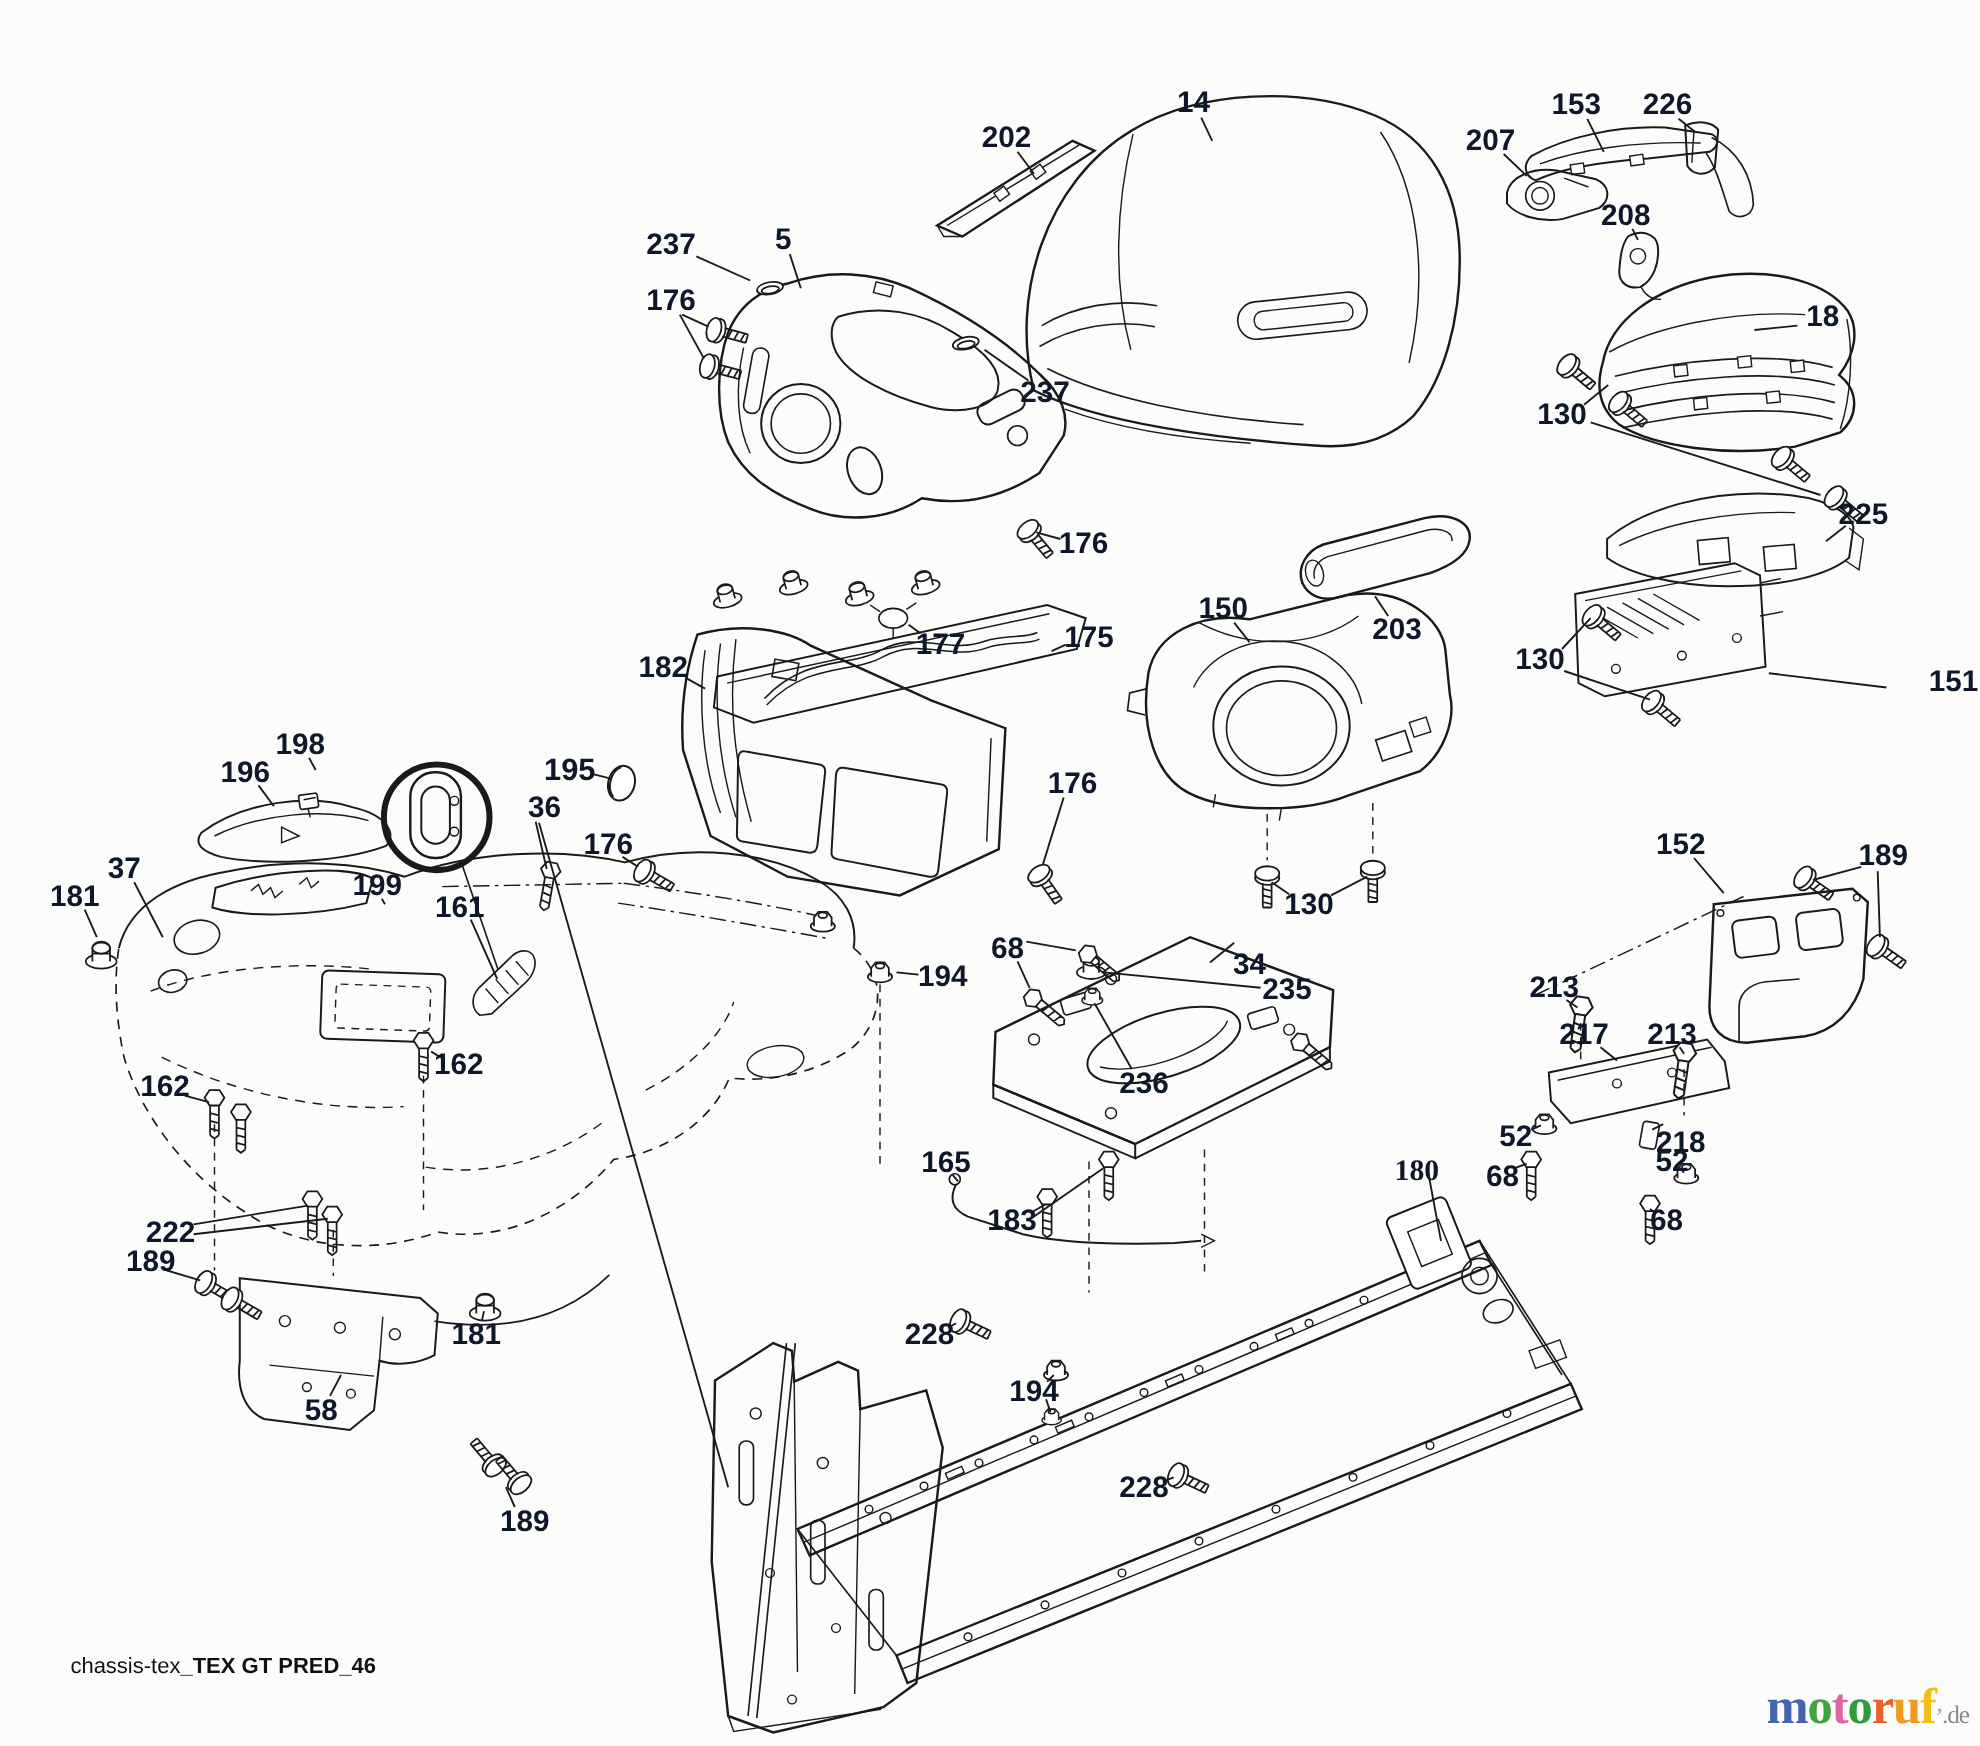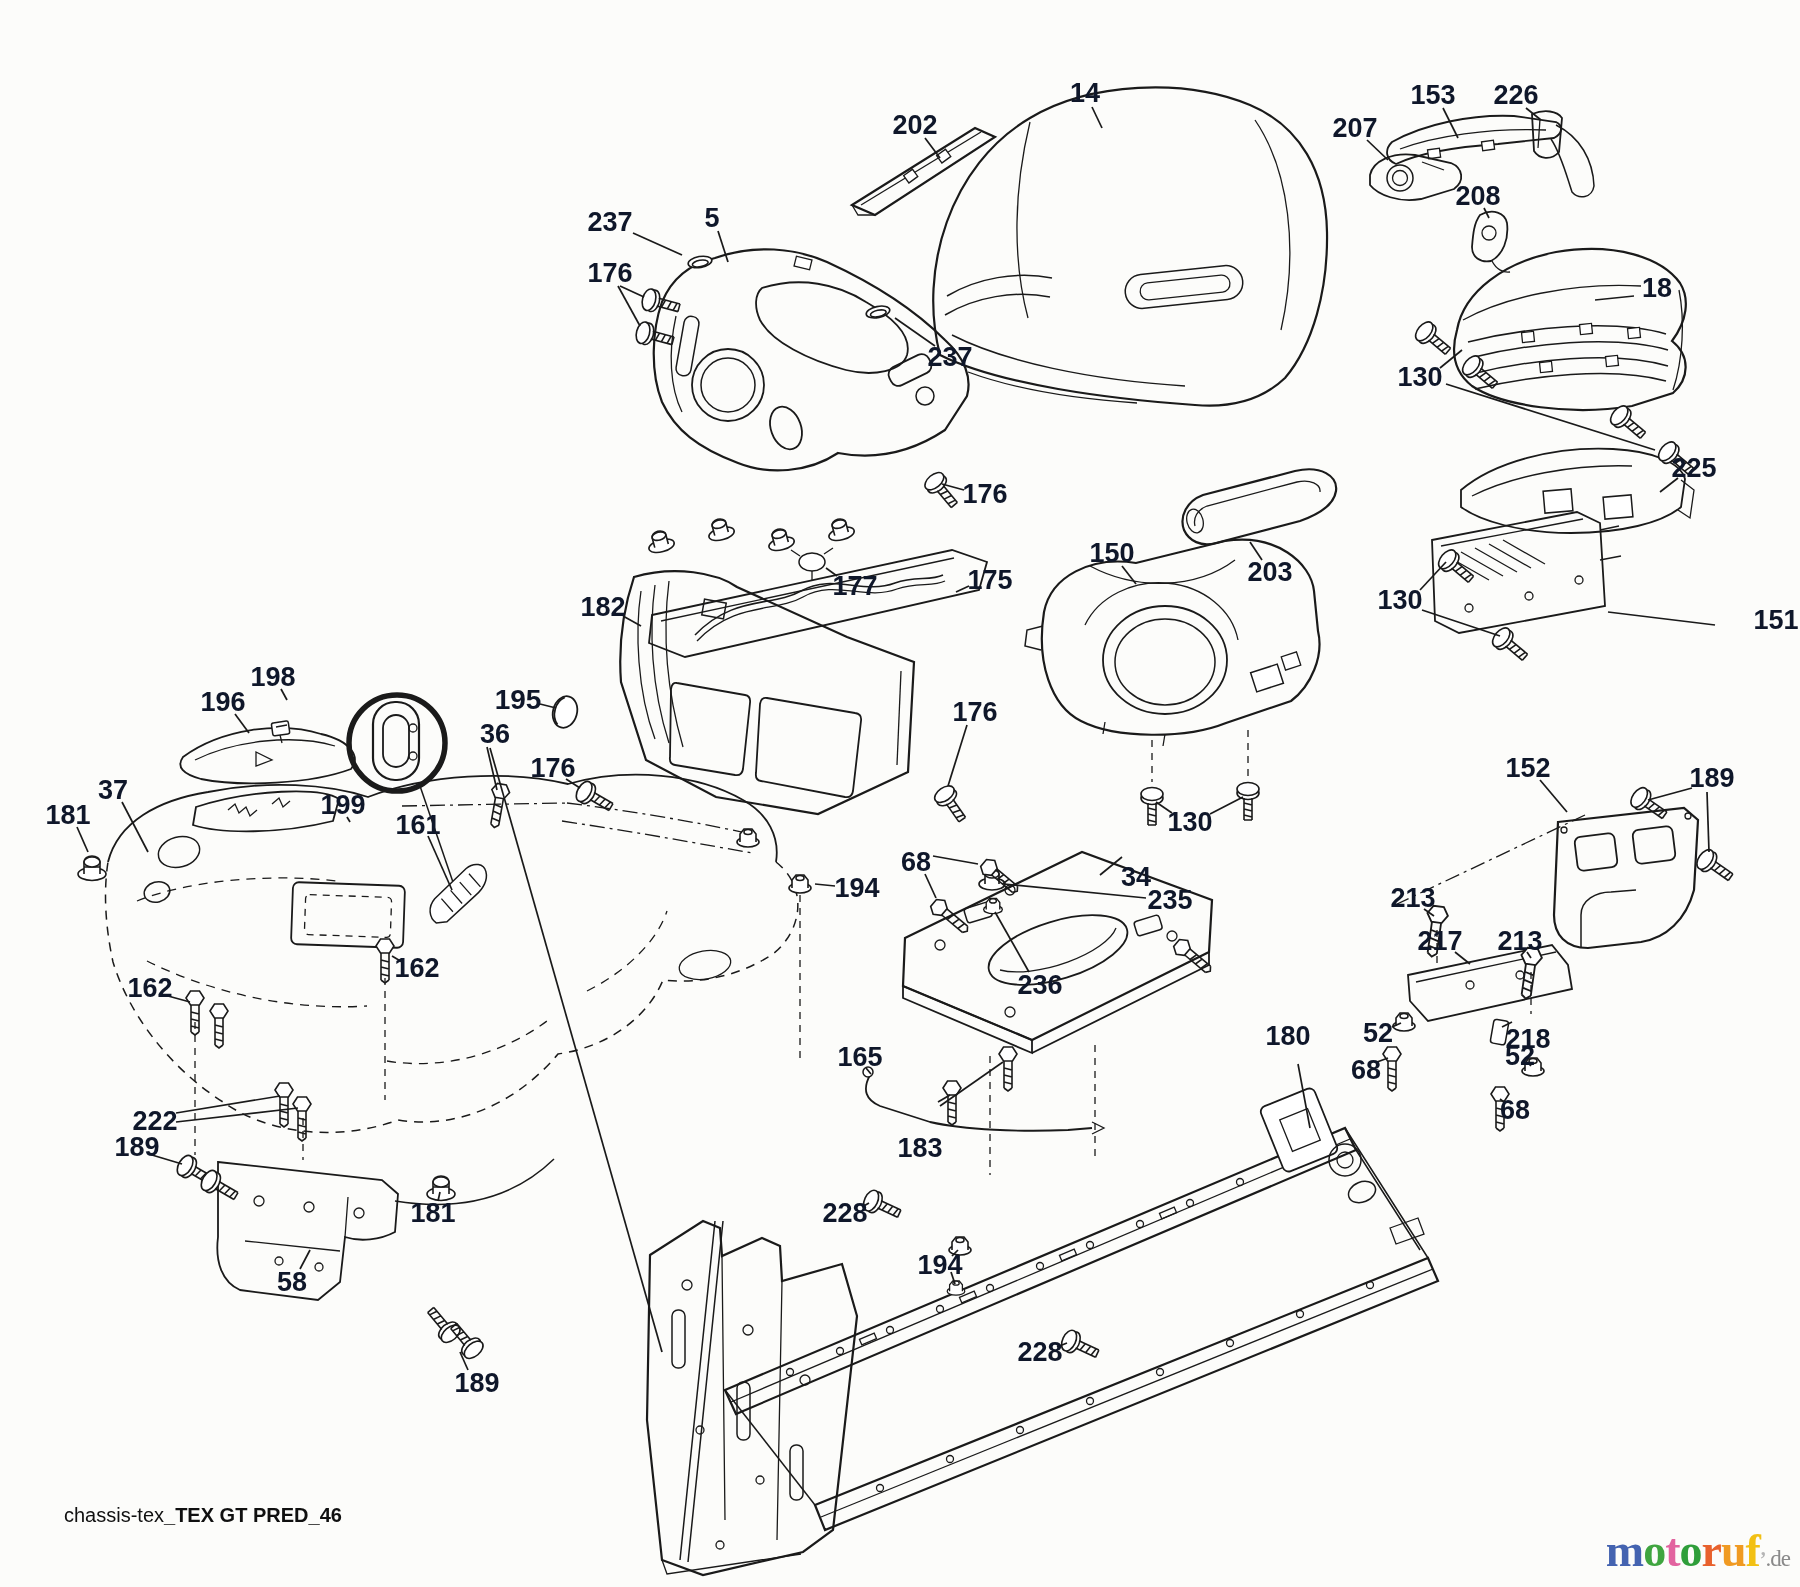--- a/index.html
+++ b/index.html
@@ -514,28 +514,28 @@
       <div class="plabel" style="left: 916px; top: 862px;">68</div>
       <div class="plabel" style="left: 1136px; top: 863px; margin-top: 14px;">34</div>
       <div class="plabel" style="left: 1170px; top: 900px;">235</div>
       <div class="plabel" style="left: 1040px; top: 985px;">236</div>
       <div class="plabel" style="left: 1190px; top: 822px;">130</div>
       <div class="plabel" style="left: 1528px; top: 768px;">152</div>
       <div class="plabel" style="left: 1712px; top: 778px;">189</div>
       <div class="plabel" style="left: 1413px; top: 898px;">213</div>
       <div class="plabel" style="left: 1440px; top: 941px;">217</div>
       <div class="plabel" style="left: 1520px; top: 941px;">213</div>
-      <div class="plabel" style="left: 1288px; top: 1036px;">180</div>
+      <div class="plabel" style="left: 1288px; top: 1064px; font-family: Liberation Serif, serif;">180</div>
       <div class="plabel" style="left: 1528px; top: 1015px; margin-top: 24px;">218</div>
       <div class="plabel" style="left: 1378px; top: 1033px;">52</div>
       <div class="plabel" style="left: 1520px; top: 1056px;">52</div>
       <div class="plabel" style="left: 1366px; top: 1070px;">68</div>
       <div class="plabel" style="left: 1515px; top: 1110px;">68</div>
       <div class="plabel" style="left: 860px; top: 1057px;">165</div>
-      <div class="plabel" style="left: 920px; top: 1148px;">183</div>
+      <div class="plabel" style="left: 920px; top: 1110px;">183</div>
       <div class="plabel" style="left: 150px; top: 988px;">162</div>
       <div class="plabel" style="left: 155px; top: 1121px;">222</div>
       <div class="plabel" style="left: 137px; top: 1147px;">189</div>
       <div class="plabel" style="left: 292px; top: 1282px;">58</div>
       <div class="plabel" style="left: 433px; top: 1213px;">181</div>
       <div class="plabel" style="left: 477px; top: 1383px;">189</div>
       <div class="plabel" style="left: 845px; top: 1213px;">228</div>
       <div class="plabel" style="left: 940px; top: 1265px;">194</div>
       <div class="plabel" style="left: 1040px; top: 1352px;">228</div>
     </div>

